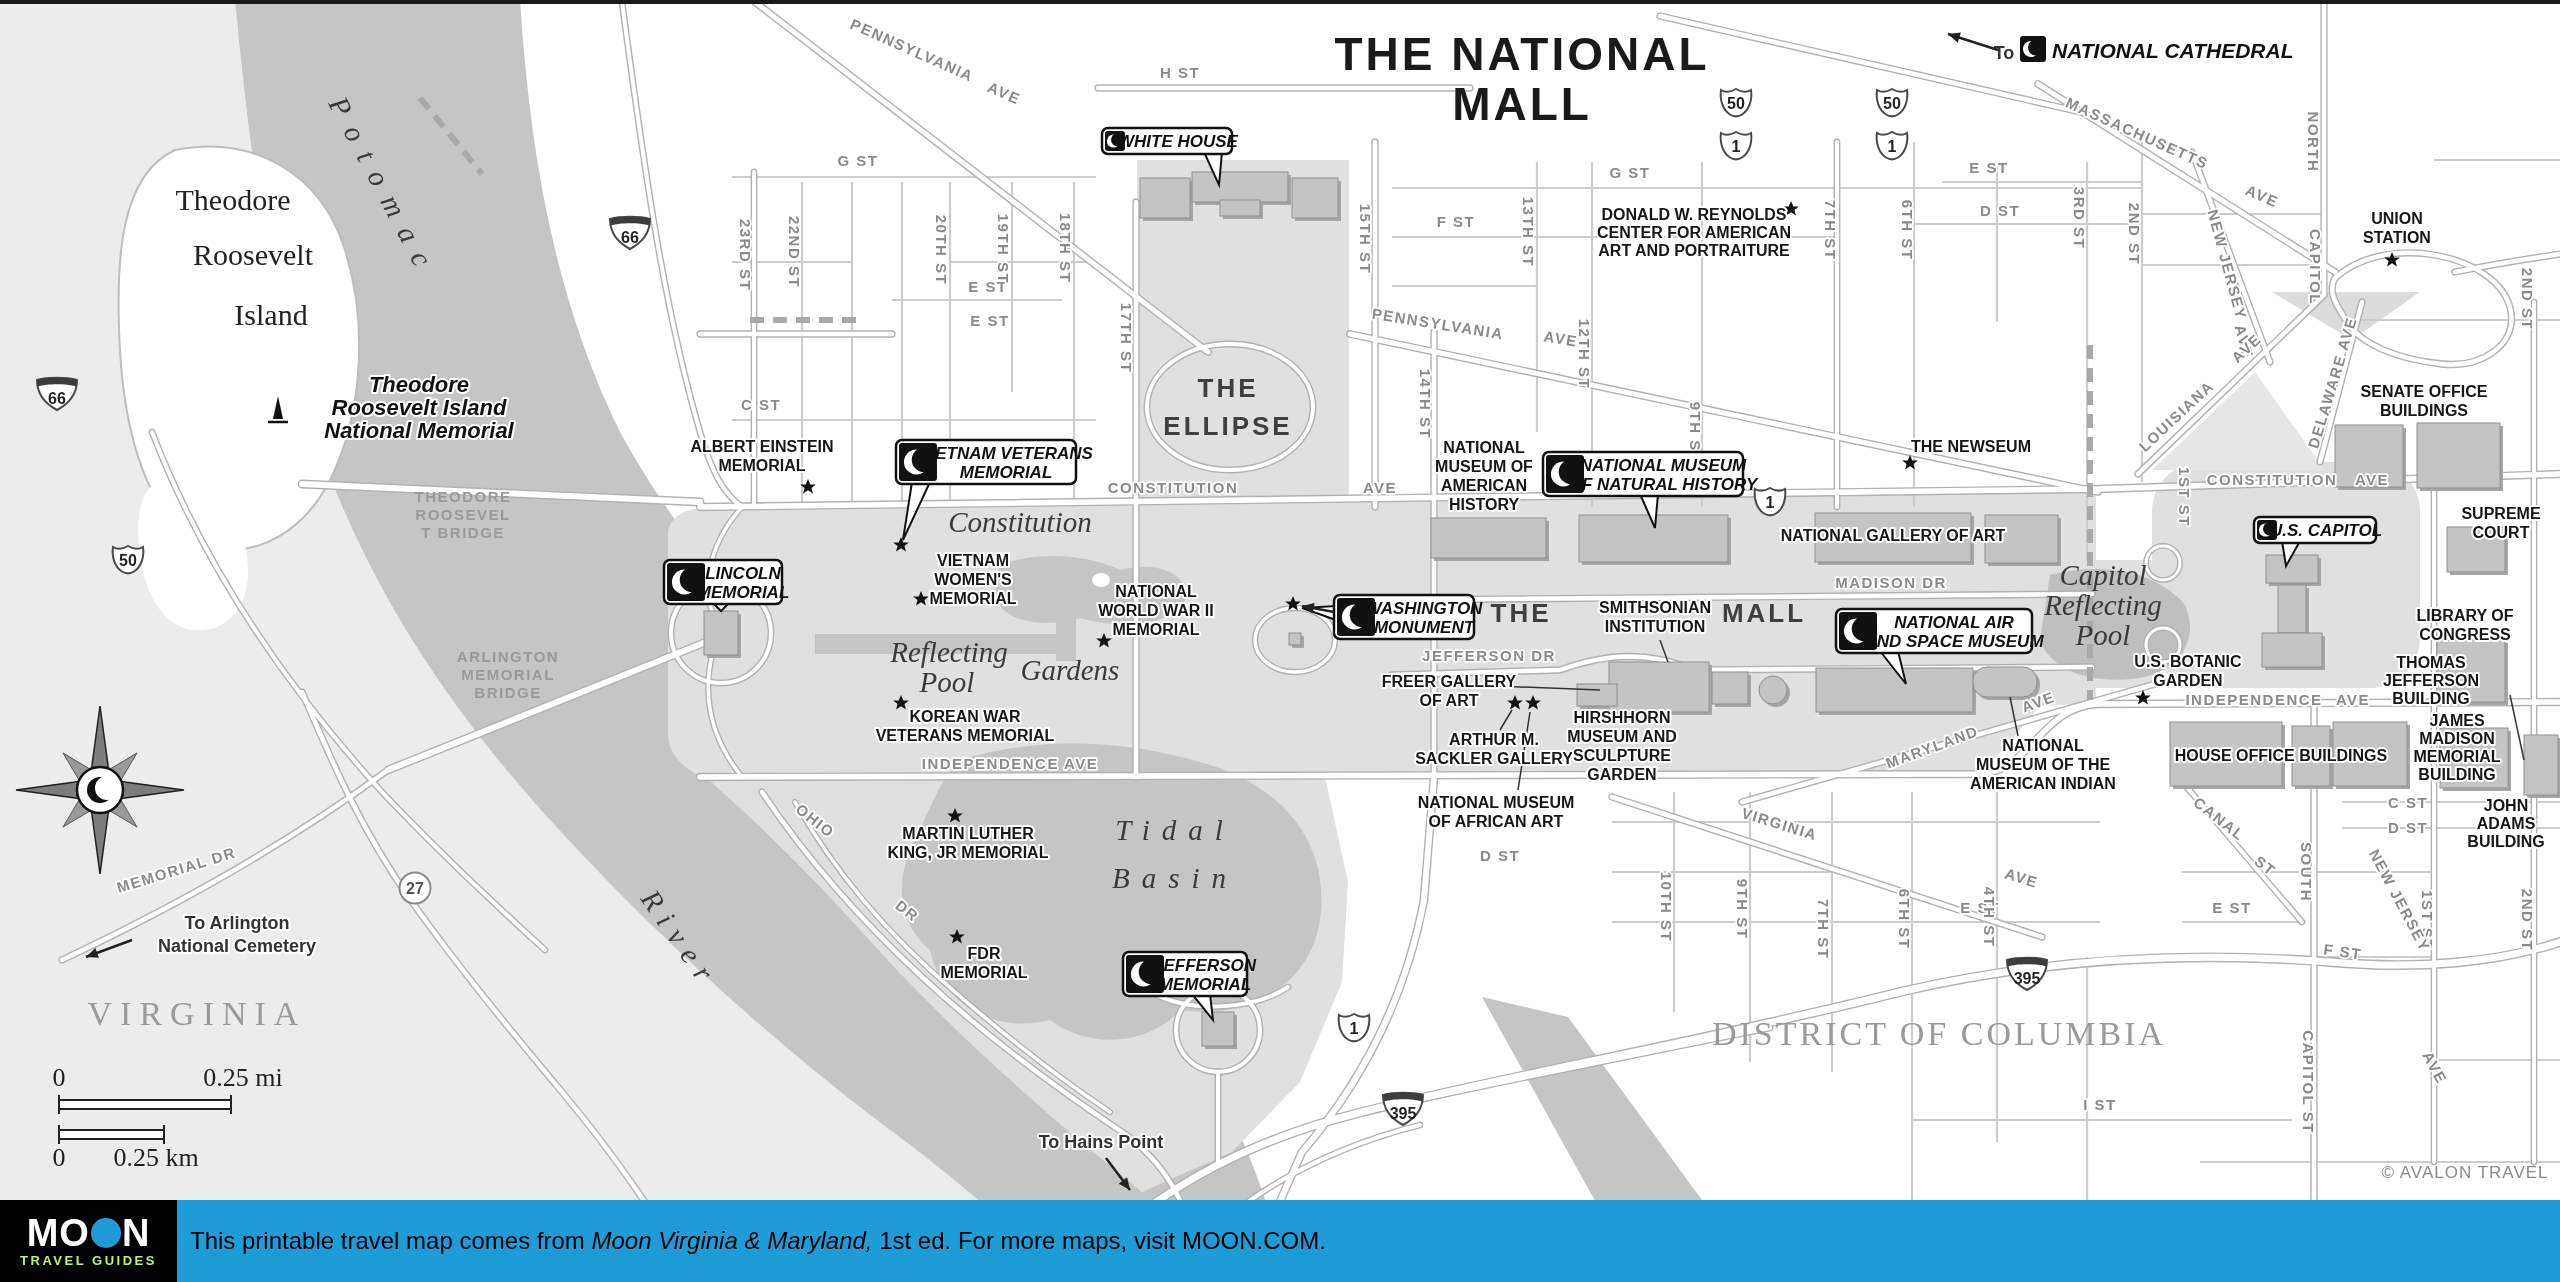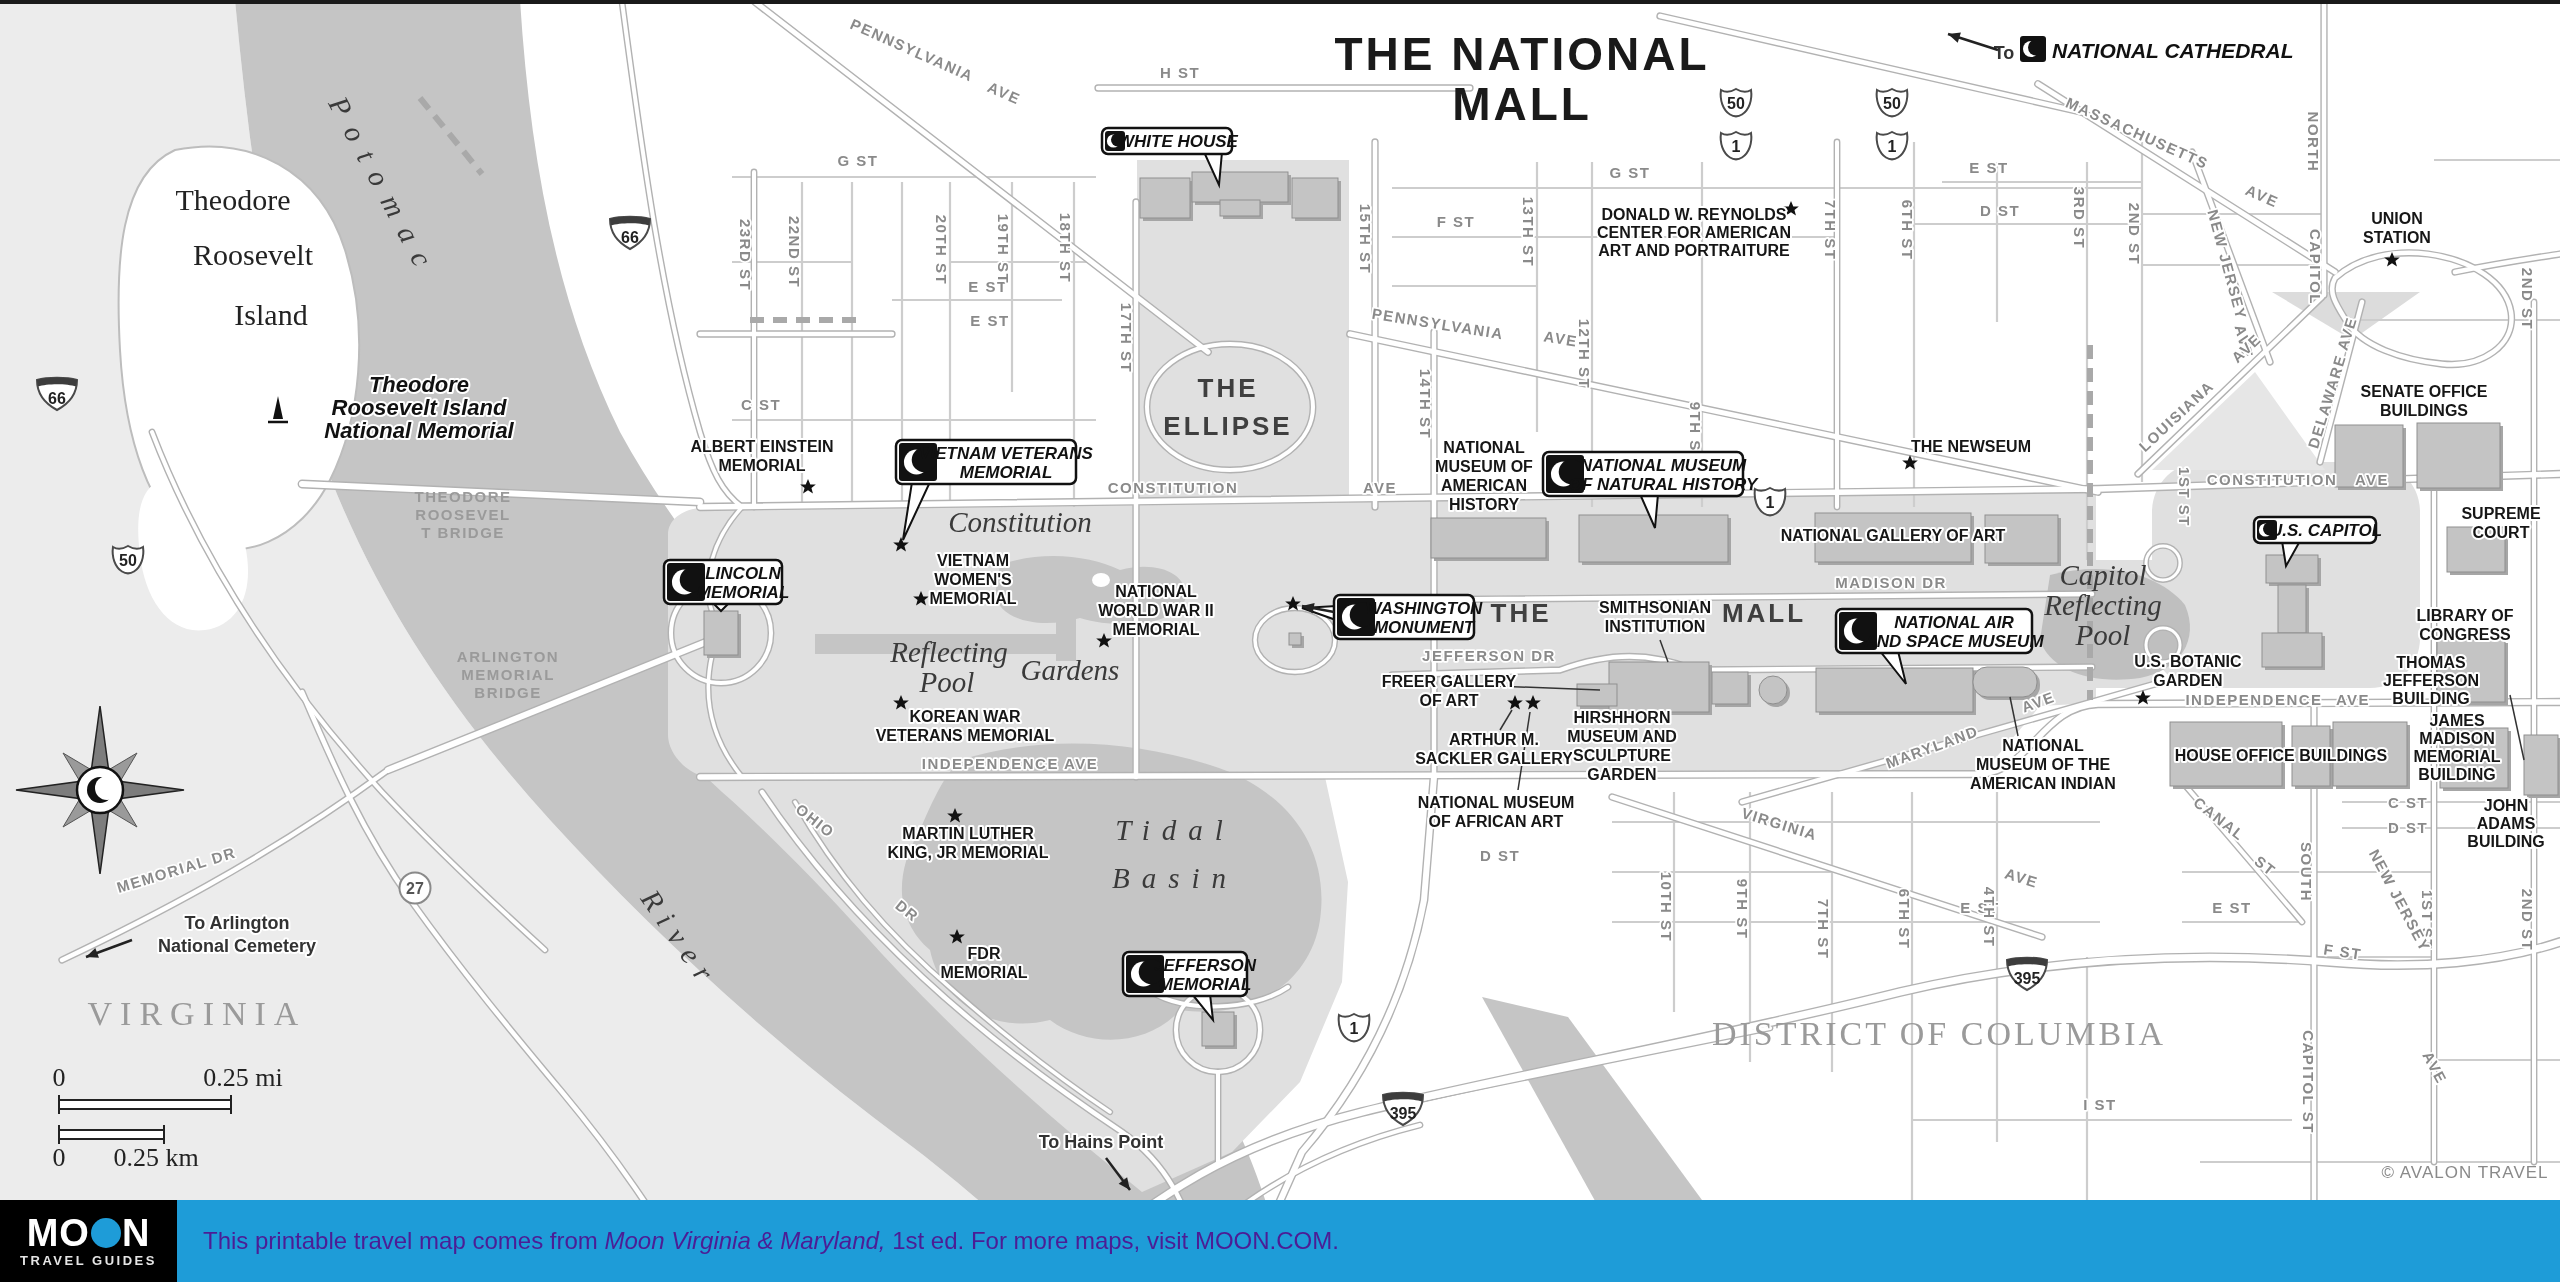--- a/index.html
+++ b/index.html
@@ -26,22 +26,22 @@
   .rcas{stroke:#b2b2b2;fill:none;stroke-linecap:round;stroke-linejoin:round}
   .rfil{stroke:#fff;fill:none;stroke-linecap:round;stroke-linejoin:round}
   .dash{stroke:#a9a9a9;fill:none;stroke-dasharray:14 9}
   .scaletext{font:26px "Liberation Serif",serif;fill:#222;text-anchor:middle}
   
   .footer{position:absolute;left:0;top:1200px;width:2560px;height:82px;background:#1e9cd8;display:flex;align-items:center}
   .logo-box{width:177px;height:82px;background:#000;display:flex;flex-direction:column;align-items:center;justify-content:center;flex:0 0 auto}
   .logo-word{color:#fff;font:bold 38px "Liberation Sans",sans-serif;letter-spacing:1px;line-height:36px;display:flex;align-items:center}
   .logo-moon{display:inline-block;width:30px;height:30px;border-radius:50%;background:#1e9cd8;position:relative;margin:0 1px}
   .logo-moon::after{content:"";position:absolute;left:3px;top:2px;width:26px;height:26px;border-radius:50%;background:#000;opacity:0}
-  .logo-tag{color:#e5e5e5;font:bold 13px "Liberation Sans",sans-serif;letter-spacing:2.5px;margin-top:2px}
-  .footer-text{color:#4c1d95;font:24px "Liberation Sans",sans-serif;margin-left:26px}
+  .logo-tag{color:#bef264;font:bold 13px "Liberation Sans",sans-serif;letter-spacing:2.5px;margin-top:2px}
+  .footer-text{color:#000000;font:24px "Liberation Sans",sans-serif;margin-left:13px}
   .footer-text em{font-style:italic}
 </style>
 </head>
 <body>
 
 <div class="stage">
   <svg id="map" width="2560" height="1200" viewBox="0 0 2560 1200">
       <rect x="0" y="0" width="2560" height="1200" fill="#fff"></rect>
       <path d="M0,0 L235,0 C250,160 270,310 320,450 C370,590 450,710 550,820 C650,930 770,1040 890,1130 C965,1185 1025,1240 1065,1282 L0,1282 Z" fill="#ececec" stroke="none" stroke-width="0"></path>
       <path d="M235,0 L520,0 C530,155 555,300 620,432 C690,560 800,680 930,790 C1030,875 1110,945 1170,1020 C1230,1095 1270,1190 1285,1282 L1065,1282 C1025,1240 965,1185 890,1130 C770,1040 650,930 550,820 C450,710 370,590 320,450 C270,310 250,160 235,0 Z" fill="#c5c5c5" stroke="none" stroke-width="0"></path>

